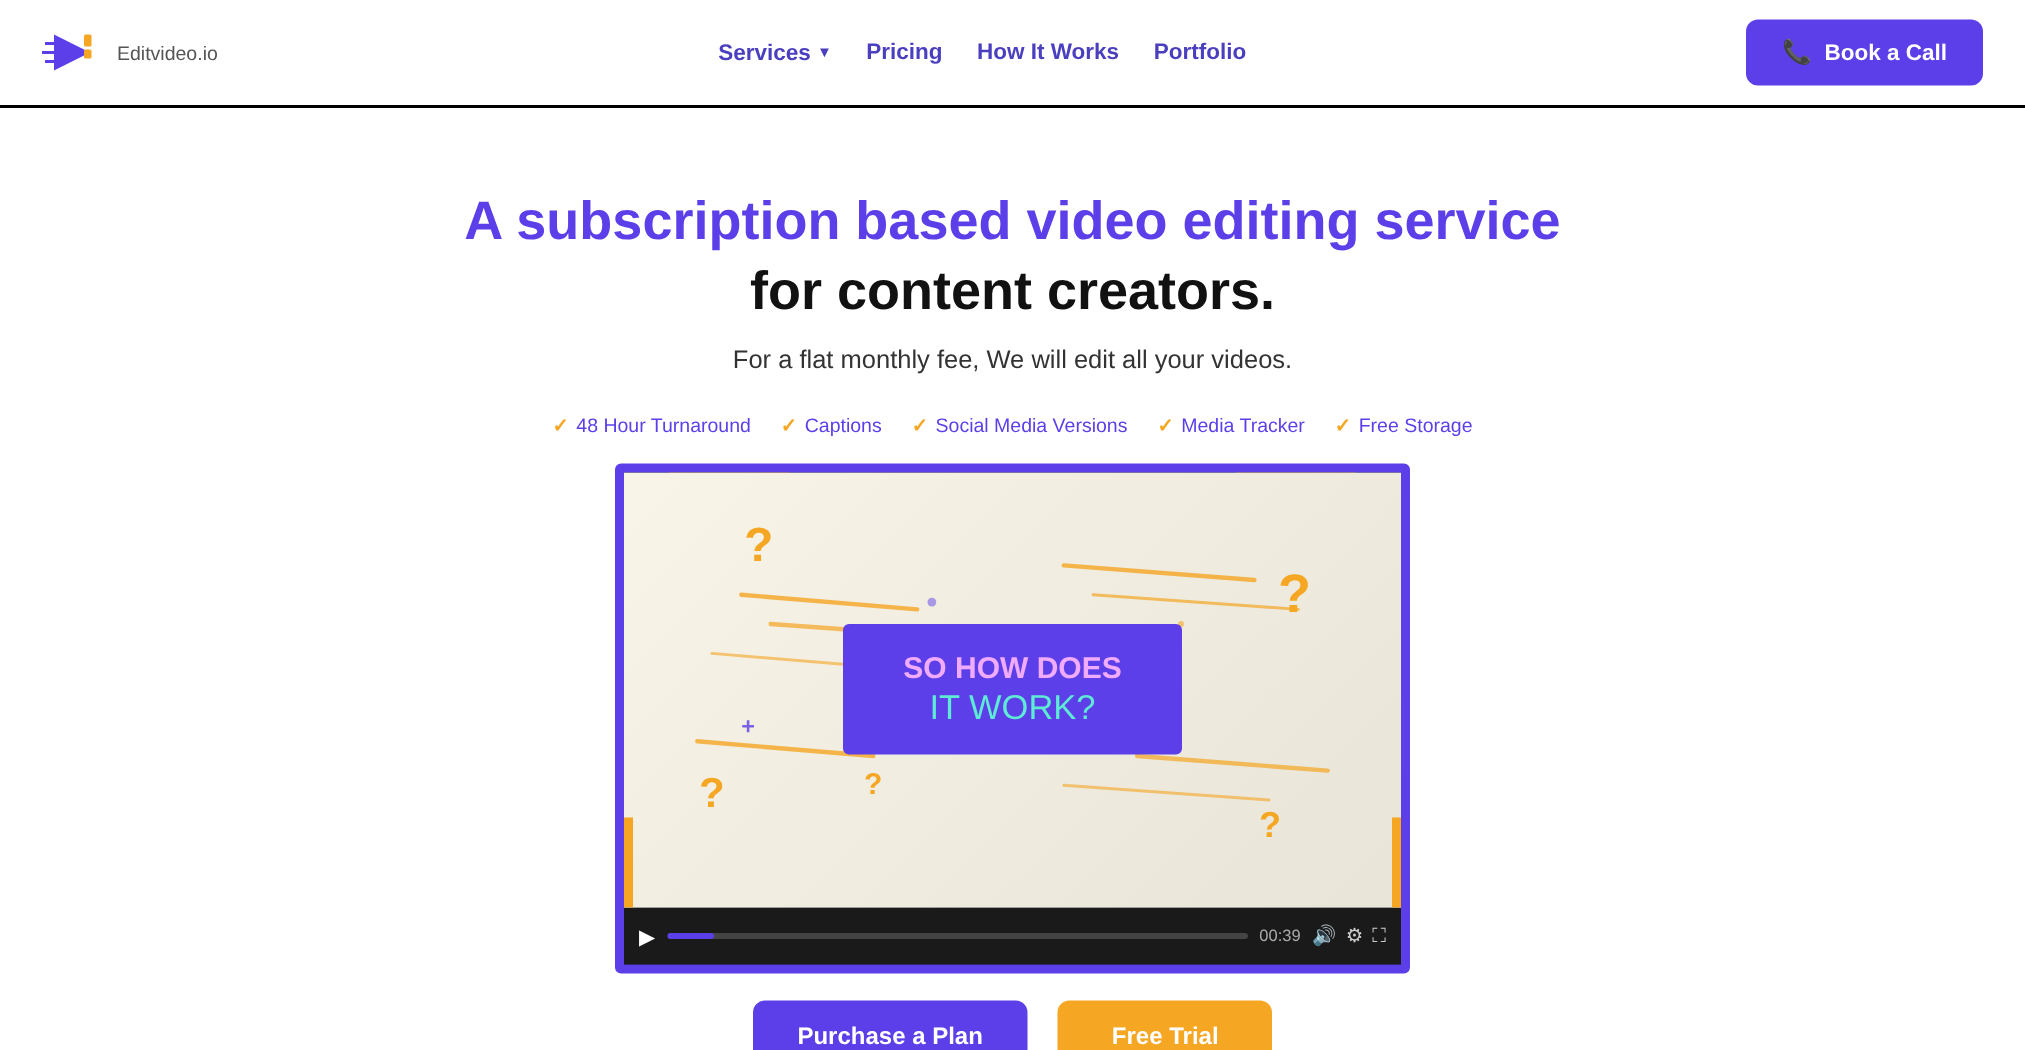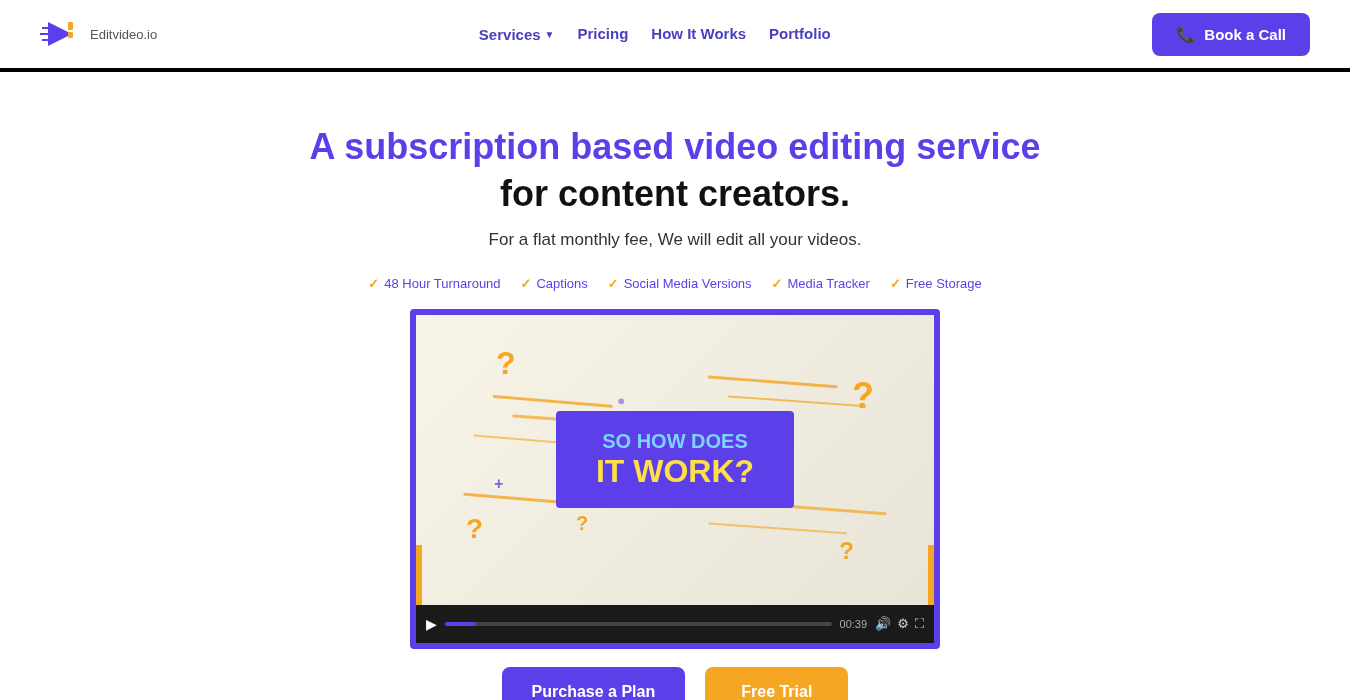--- a/index.html
+++ b/index.html
@@ -3,23 +3,23 @@
   <meta charset="utf-8">
   <style>
     * { margin: 0; padding: 0; box-sizing: border-box; }
     body { font-family: -apple-system, BlinkMacSystemFont, 'Segoe UI', Arial, sans-serif; background: #fff; color: #222; width: 1350px; min-height: 700px; overflow-x: hidden; }
 
     
     nav {
       display: flex;
       align-items: center;
       justify-content: space-between;
-      padding: 0 40px;
+      padding: 0 28px;
       height: 72px;
-      border-bottom: 4px solid #000000;
+      border-bottom: 2px solid #000000;
     }
     .logo-area {
       display: flex;
       align-items: center;
       gap: 10px;
     }
     .logo-icon {
       width: 40px;
       height: 40px;
     }
@@ -172,29 +172,29 @@
     
     .center-banner {
       background: #5c3fe8;
       padding: 18px 40px;
       border-radius: 4px;
       text-align: center;
       position: relative;
       z-index: 2;
     }
     .center-banner-text1 {
-      color: #7dd3fc;
+      color: #f0abfc;
       font-size: 20px;
       font-weight: 800;
       line-height: 1.2;
     }
     .center-banner-text2 {
-      color: #fde047;
-      font-size: 32px;
-      font-weight: 700;
+      color: #5eead4;
+      font-size: 23px;
+      font-weight: 400;
     }
     .play-btn {
       position: absolute;
       top: 50%;
       left: 50%;
       transform: translate(-50%, -50%);
       width: 50px;
       height: 50px;
       background: rgba(255,255,255,0.7);
       border-radius: 50%;

